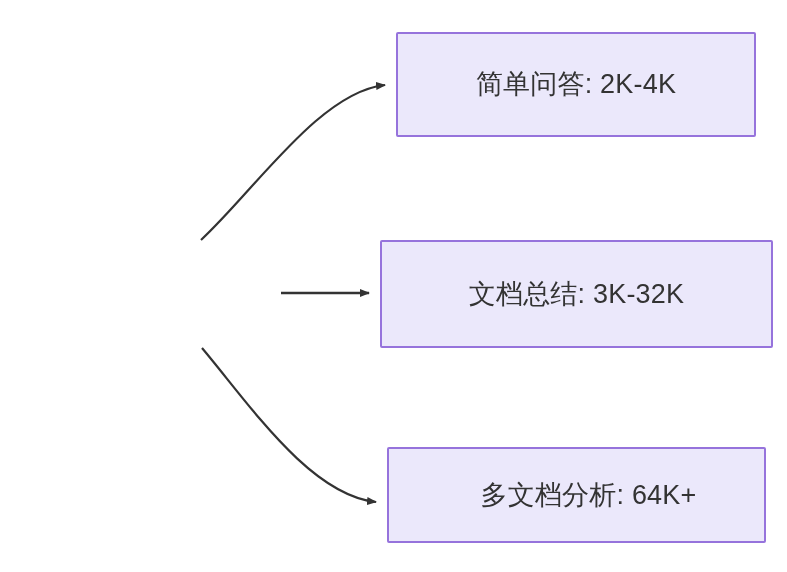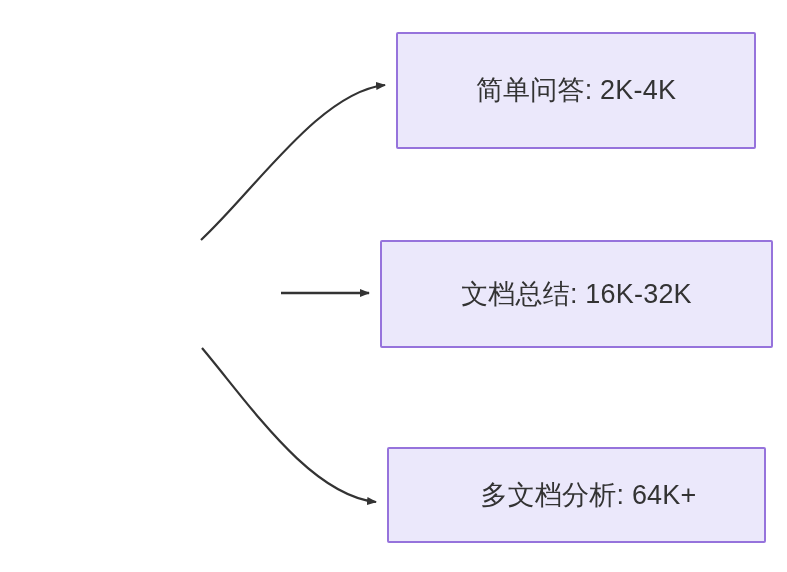--- a/index.html
+++ b/index.html
@@ -42,21 +42,21 @@
   .node-label {
     color: #333333;
     font-size: 27px;
     line-height: 1.2;
     font-weight: 400;
     letter-spacing: 0.2px;
     white-space: nowrap;
   }
   
   #node-root      { left: 29px;  top: 240px; width: 252px; height: 108px; }
-  #node-simple-qa { left: 396px; top: 32px;  width: 360px; height: 117px; }
+  #node-simple-qa { left: 396px; top: 32px;  width: 360px; height: 105px; }
   #node-doc-sum   { left: 380px; top: 240px; width: 393px; height: 108px; }
   #node-multi-doc { left: 387px; top: 447px; width: 379px; height: 96px; padding-left: 24px; }
 </style>
 </head>
 <body>
 
 <div id="diagram">
 
   <svg id="edge-layer" width="787" height="572" viewBox="0 0 787 572" xmlns="http://www.w3.org/2000/svg">
     <defs>
@@ -71,20 +71,20 @@
 
     <path d="M 202,348 C 250,405 310,495 376,502" fill="none" stroke="#333333" stroke-width="2.2" marker-end="url(#arrowhead)"></path>
   </svg>
 
 
   <div class="node" id="node-simple-qa">
     <span class="node-label">简单问答: 2K-4K</span>
   </div>
 
   <div class="node" id="node-doc-sum">
-    <span class="node-label">文档总结: 16K-32K</span>
+    <span class="node-label">文档总结: 3K-32K</span>
   </div>
 
   <div class="node" id="node-multi-doc">
     <span class="node-label">多文档分析: 64K+</span>
   </div>
 
 </div>
 
 </body></html>

